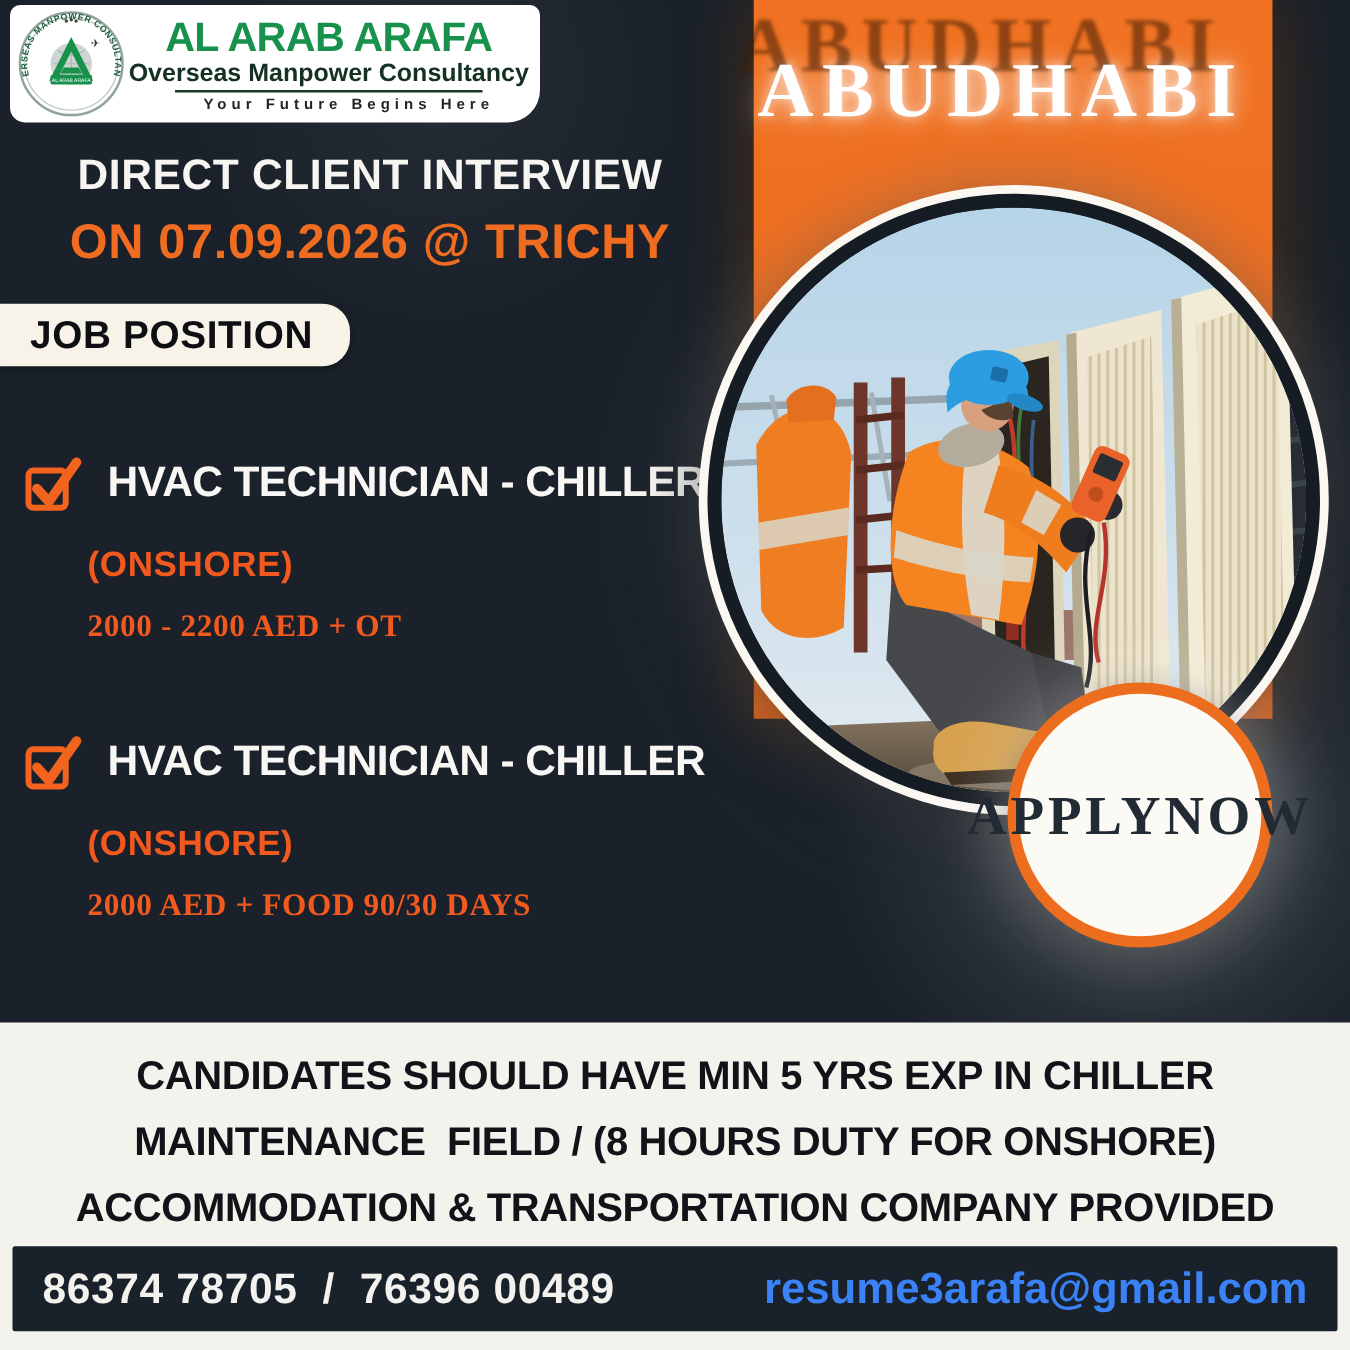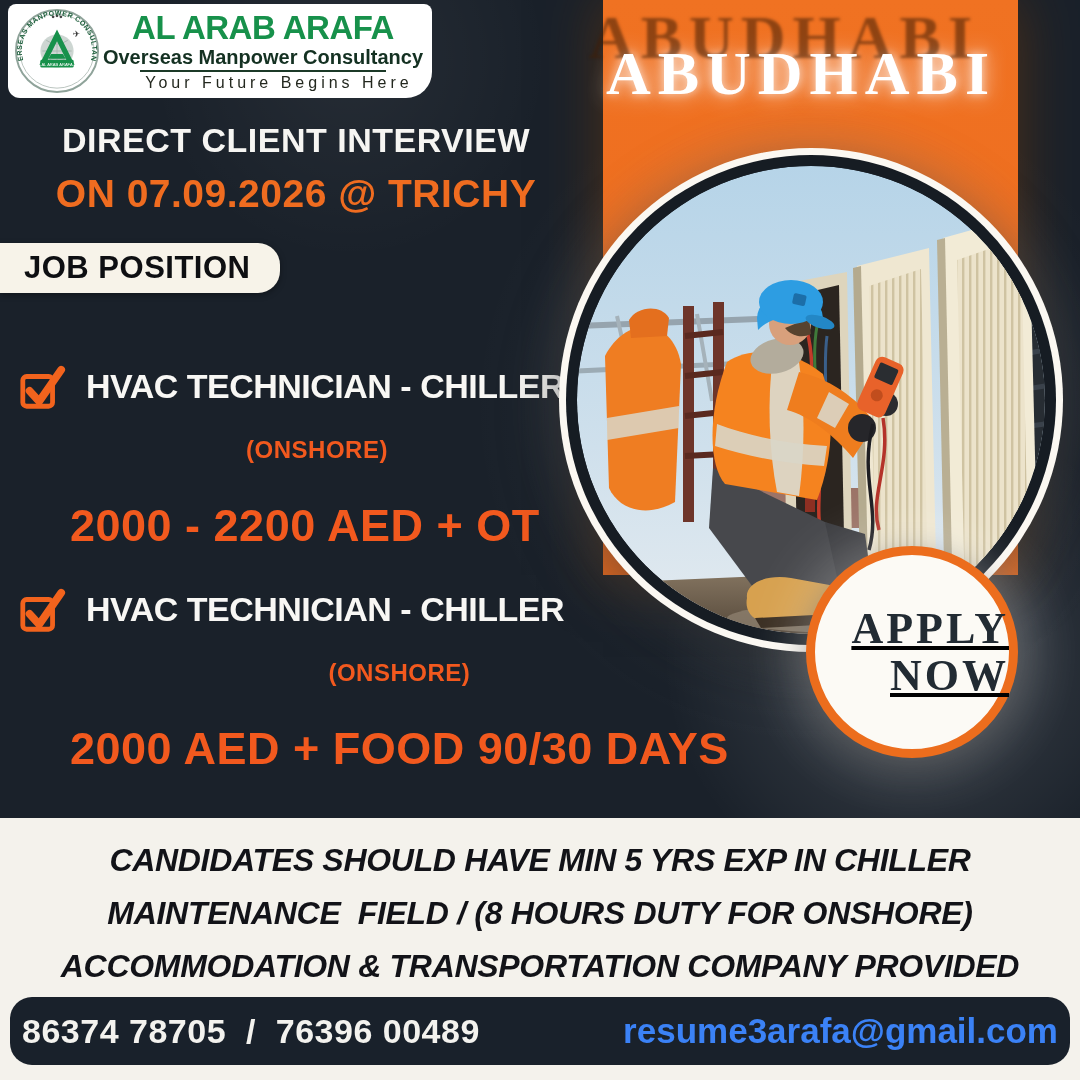--- a/index.html
+++ b/index.html
@@ -28,78 +28,77 @@
   
   .logo-box{
     position:absolute;left:8px;top:4px;width:424px;height:94px;
     background:#ffffff;border-radius:8px 8px 26px 12px;z-index:6;
     display:flex;align-items:center;padding:4px 8px 4px 6px;box-sizing:border-box;
   }
   .logo-text{flex:1;display:flex;flex-direction:column;align-items:center;margin-left:2px;}
   .logo-name{font-size:33px;font-weight:bold;color:#17914b;letter-spacing:-.5px;line-height:34px;white-space:nowrap;}
   .logo-sub{font-size:20px;font-weight:bold;color:#143122;line-height:22px;margin-top:1px;white-space:nowrap;}
   .logo-rule{width:246px;height:2px;background:#1c3a28;margin-top:2px;}
-  .logo-tag{font-size:16px;font-weight:normal;color:#23281f;letter-spacing:4px;margin-top:2px;white-space:nowrap;margin-left:32px;}
+  .logo-tag{font-size:12px;font-weight:bold;color:#23281f;letter-spacing:4px;margin-top:2px;white-space:nowrap;margin-left:32px;}
   
   .interview{position:absolute;left:18px;top:118px;width:556px;text-align:center;z-index:2;}
   .interview-l1{color:#f6f5f2;font-weight:bold;font-size:34px;letter-spacing:.5px;line-height:44px;}
   .interview-l2{color:#ef6c20;font-weight:bold;font-size:39px;letter-spacing:.5px;line-height:52px;margin-top:6px;}
   
   .job-badge{
     position:absolute;left:0;top:243px;height:50px;padding:0 30px 0 24px;
     background:#f7f3e9;border-radius:0 22px 22px 0;display:flex;align-items:center;z-index:2;
     box-shadow:0 2px 6px rgba(0,0,0,.35);
   }
   .job-badge span{font-size:31px;font-weight:bold;color:#0e0f12;letter-spacing:.5px;white-space:nowrap;}
   
   .job-block{position:absolute;left:18px;z-index:2;}
   .jb1{top:362px;} .jb2{top:585px;}
   .job-row{display:flex;align-items:flex-start;}
   .chk{width:48px;height:48px;flex:0 0 48px;margin-top:2px;}
   .job-title{color:#f8f7f4;font-weight:bold;font-size:34px;line-height:48px;margin-left:20px;letter-spacing:-.5px;white-space:nowrap;}
-  .job-mode{color:#f2591e;font-weight:bold;font-size:24px;margin:24px 0 0 52px;letter-spacing:.5px;white-space:nowrap;text-align:center;}
-  .job-salary{color:#f2591e;font-weight:bold;font-size:45px;margin:36px 0 0 52px;letter-spacing:.5px;white-space:nowrap;}
+  .job-mode{color:#f2591e;font-weight:bold;font-size:28px;margin:24px 0 0 52px;letter-spacing:.5px;white-space:nowrap;}
+  .job-salary{color:#f2591e;font-weight:bold;font-size:25px;margin:20px 0 0 52px;letter-spacing:.5px;white-space:nowrap;font-family:Liberation Serif, serif;}
   
   .photo-circle{
     position:absolute;left:559px;top:148px;width:504px;height:504px;border-radius:50%;
     background:#fbf8f2;z-index:3;
     box-shadow:0 14px 60px rgba(0,0,0,.45), 0 0 55px rgba(235,240,245,.22);
   }
   .photo-inner{
     position:absolute;left:7px;top:7px;width:490px;height:490px;border-radius:50%;
     background:#161c23;
   }
   .photo-img{
     position:absolute;left:11px;top:11px;width:468px;height:468px;border-radius:50%;overflow:hidden;
   }
   .photo-img svg{display:block;}
   
   .apply-circle{
     position:absolute;left:806px;top:546px;width:212px;height:212px;border-radius:50%;
     background:#fcfaf5;border:9px solid #ec6d1d;box-sizing:border-box;z-index:5;
-    display:flex;flex-direction:column;align-items:flex-end;justify-content:center;cursor:pointer;
+    display:flex;flex-direction:row;align-items:center;justify-content:center;cursor:pointer;
     box-shadow:0 0 60px rgba(255,255,255,.45), 0 8px 30px rgba(0,0,0,.4);
-    text-decoration:underline;
   }
   .apply-circle div{
     font-family:"Liberation Serif", serif;font-weight:bold;font-size:44px;line-height:47px;
     letter-spacing:3px;color:#222b33;
   }
   
   .req-section{position:absolute;left:0;top:818px;width:1080px;height:262px;background:#f4f2ec;z-index:1;}
   .req-line{
     width:1080px;text-align:center;color:#121318;font-weight:bold;font-size:32px;line-height:40px;
-    margin-top:13px;white-space:pre-wrap;letter-spacing:-.3px;font-style:italic;
+    margin-top:13px;white-space:pre-wrap;letter-spacing:-.3px;
   }
   .req-line:first-child{margin-top:22px;}
   
   .contact-bar{
-    position:absolute;left:10px;top:997px;width:1060px;height:68px;border-radius:22px;
+    position:absolute;left:10px;top:997px;width:1060px;height:68px;border-radius:2px;
     background:#19212b;z-index:2;display:flex;align-items:center;justify-content:space-between;
-    padding:0 12px;box-sizing:border-box;
+    padding:0 24px;box-sizing:border-box;
   }
   .phones{color:#f3f2ee;font-weight:bold;font-size:34px;letter-spacing:.5px;white-space:pre-wrap;}
   .email{color:#3b82f6;font-weight:bold;font-size:35px;letter-spacing:0;white-space:nowrap;text-align:right;}
 </style>
 </head>
 <body>
 
 <div id="poster">
 
   <div class="orange-panel"></div>

